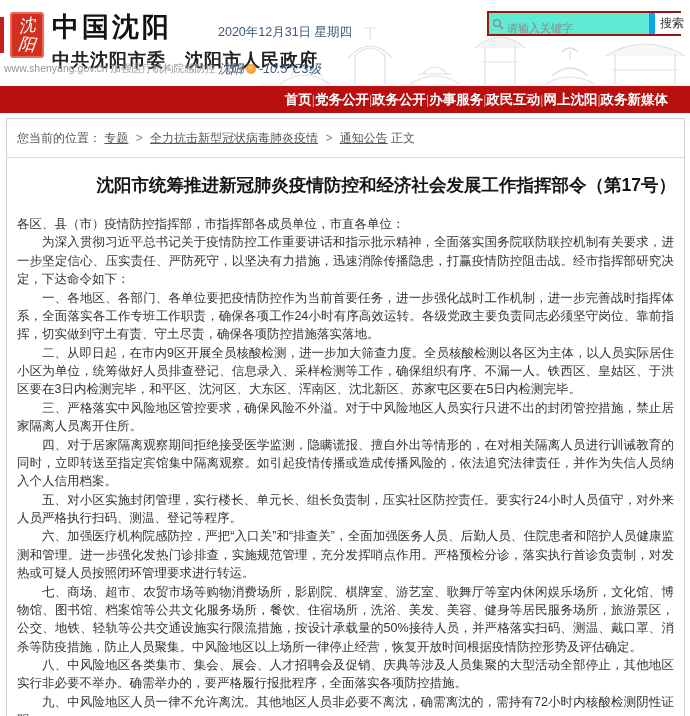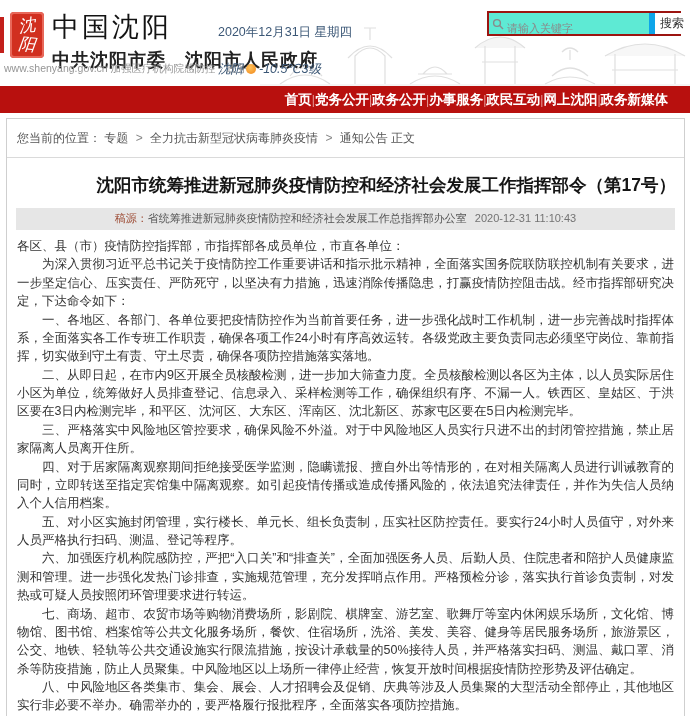--- a/index.html
+++ b/index.html
@@ -13,21 +13,21 @@
   .left-sliver{position:absolute;left:0;top:17px;width:4px;height:36px;background:#c3201b;}
   .artwork{position:absolute;right:0;top:16px;width:430px;height:70px;z-index:0;opacity:.55;}
   .seal{
     position:absolute;left:10px;top:12px;width:34px;height:46px;z-index:2;
     background:#d12f1f;border-radius:4px;box-shadow:inset 0 0 0 2px #e8685a;
     color:#fff;text-align:center;line-height:1;
   }
   .seal .c1{display:block;font-size:17px;font-style:italic;margin-top:5px;transform:rotate(-8deg);}
   .seal .c2{display:block;font-size:17px;font-style:italic;margin-top:2px;transform:rotate(6deg);}
   .brand{position:absolute;left:52px;top:9px;z-index:2;}
-  .site-name{font-size:27px;font-weight:normal;color:#121212;letter-spacing:3px;}
+  .site-name{font-size:27px;font-weight:bold;color:#121212;letter-spacing:3px;}
   .org-line{font-size:18px;font-weight:bold;color:#222;margin-top:3px;letter-spacing:1px;}
   .url-line{position:absolute;left:4px;top:62px;font-size:10.5px;color:#959595;z-index:2;white-space:nowrap;}
   .date-block{position:absolute;left:218px;top:24px;z-index:2;color:#3b5776;font-size:12.5px;}
   .weather{margin-top:20px;color:#3b5776;font-style:italic;}
   .sun-icon{display:inline-block;width:10px;height:10px;border-radius:50%;
     background:radial-gradient(circle at 40% 35%,#ffc35c,#f08519);vertical-align:-1px;margin:0 3px;}
   .search{
     position:absolute;right:9px;top:11px;width:190px;height:21px;z-index:3;
     border:2px solid #9c1410;background:#5eead4;display:flex;align-items:flex-end;
   }
@@ -38,21 +38,21 @@
     align-items:center;justify-content:center;font-size:12px;color:#333;cursor:pointer;background:#fff;}
   
   .nav{height:27px;background:#b8100e;display:flex;align-items:center;
     justify-content:flex-end;padding:0 22px;position:relative;z-index:4;}
   .nav-item{color:#fff;font-size:13.5px;font-weight:bold;cursor:pointer;white-space:nowrap;}
   .nav-sep{color:#e89b97;font-size:12px;}
   
   .content{position:absolute;left:6px;right:5px;top:118px;bottom:0;
     border:1px solid #cfcfcf;border-bottom:none;background:#fff;}
   .breadcrumb{padding:11px 10px 10px;font-size:12px;color:#555;border-bottom:1px solid #dadada;}
-  .breadcrumb .crumb{color:#555;cursor:pointer;}
+  .breadcrumb .crumb{color:#555;cursor:pointer;text-decoration:underline;}
   .breadcrumb .sep{margin:0 4px;color:#888;}
   .article-title{margin:15px 8px 11px;text-align:right;font-size:17.5px;font-weight:bold;color:#151515;}
   .source-bar{margin:0 9px;background:#e6e6e6;text-align:center;font-size:11px;color:#555;padding:3px 0 4px;}
   .source-label{color:#9c4a33;}
   .source-time{color:#737373;margin-left:8px;}
   .body-text{padding:7px 10px 0;font-size:12.5px;color:#333;line-height:1.47;text-align:justify;}
   .body-text p{margin:0;}
   .body-text p.indent{text-indent:2em;}
 </style>
 </head>
@@ -124,23 +124,20 @@
     <span class="crumb">专题</span>
     <span class="sep">&gt;</span>
     <span class="crumb">全力抗击新型冠状病毒肺炎疫情</span>
     <span class="sep">&gt;</span>
     <span class="crumb">通知公告</span>
     <span>正文</span>
   </div>
 
   <div class="article-title">沈阳市统筹推进新冠肺炎疫情防控和经济社会发展工作指挥部令（第17号）</div>
 
-  <div class="source-bar">
-    <span class="source-label">稿源：</span><span>省统筹推进新冠肺炎疫情防控和经济社会发展工作总指挥部办公室</span><span class="source-time">2020-12-31 11:10:43</span>
-  </div>
 
   <div class="body-text">
     <p>各区、县（市）疫情防控指挥部，市指挥部各成员单位，市直各单位：</p>
     <p class="indent">为深入贯彻习近平总书记关于疫情防控工作重要讲话和指示批示精神，全面落实国务院联防联控机制有关要求，进一步坚定信心、压实责任、严防死守，以坚决有力措施，迅速消除传播隐患，打赢疫情防控阻击战。经市指挥部研究决定，下达命令如下：</p>
     <p class="indent">一、各地区、各部门、各单位要把疫情防控作为当前首要任务，进一步强化战时工作机制，进一步完善战时指挥体系，全面落实各工作专班工作职责，确保各项工作24小时有序高效运转。各级党政主要负责同志必须坚守岗位、靠前指挥，切实做到守土有责、守土尽责，确保各项防控措施落实落地。</p>
     <p class="indent">二、从即日起，在市内9区开展全员核酸检测，进一步加大筛查力度。全员核酸检测以各区为主体，以人员实际居住小区为单位，统筹做好人员排查登记、信息录入、采样检测等工作，确保组织有序、不漏一人。铁西区、皇姑区、于洪区要在3日内检测完毕，和平区、沈河区、大东区、浑南区、沈北新区、苏家屯区要在5日内检测完毕。</p>
     <p class="indent">三、严格落实中风险地区管控要求，确保风险不外溢。对于中风险地区人员实行只进不出的封闭管控措施，禁止居家隔离人员离开住所。</p>
     <p class="indent">四、对于居家隔离观察期间拒绝接受医学监测，隐瞒谎报、擅自外出等情形的，在对相关隔离人员进行训诫教育的同时，立即转送至指定宾馆集中隔离观察。如引起疫情传播或造成传播风险的，依法追究法律责任，并作为失信人员纳入个人信用档案。</p>
     <p class="indent">五、对小区实施封闭管理，实行楼长、单元长、组长负责制，压实社区防控责任。要实行24小时人员值守，对外来人员严格执行扫码、测温、登记等程序。</p>
     <p class="indent">六、加强医疗机构院感防控，严把“入口关”和“排查关”，全面加强医务人员、后勤人员、住院患者和陪护人员健康监测和管理。进一步强化发热门诊排查，实施规范管理，充分发挥哨点作用。严格预检分诊，落实执行首诊负责制，对发热或可疑人员按照闭环管理要求进行转运。</p>

